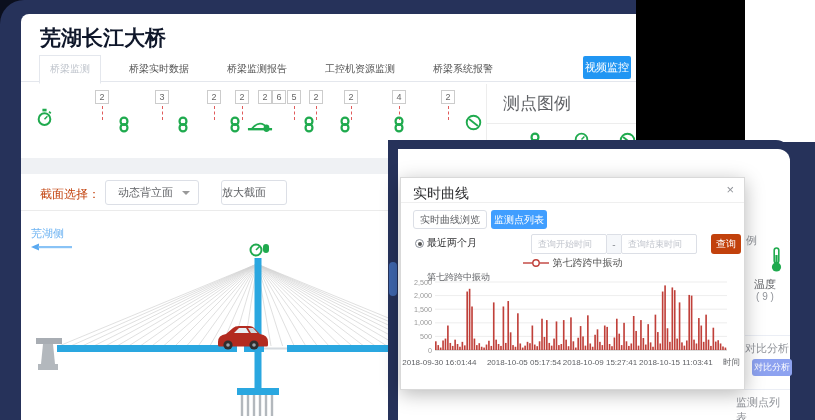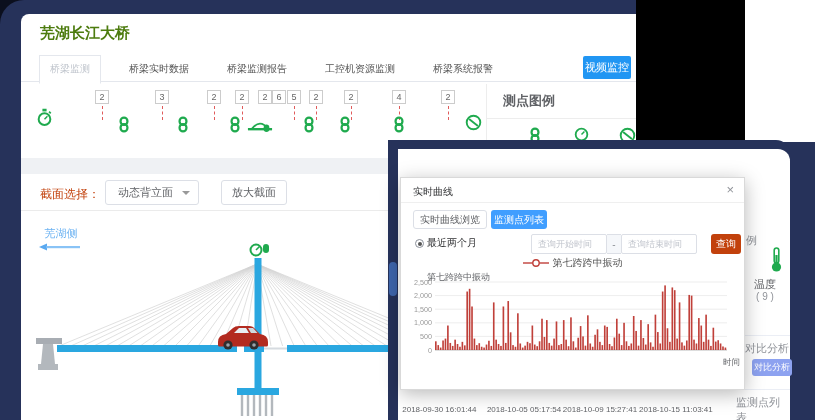--- a/index.html
+++ b/index.html
@@ -3,55 +3,55 @@
 <meta charset="utf-8">
 <style>
   * { margin:0; padding:0; box-sizing:border-box; }
   html,body { width:815px; height:420px; overflow:hidden; }
   body { position:relative; font-family:"Liberation Sans",sans-serif; background:#0b0f1e; }
   .desktop { position:absolute; inset:0; background:#26325a; border-radius:24px 0 0 0; }
 
   
   .main-window { position:absolute; left:21px; top:14px; width:724px; height:406px;
                  background:#fff; border-radius:8px 0 0 0; z-index:1; }
-  .mw-title { position:absolute; left:19px; top:10px; font-size:15px; font-weight:bold; color:#4d7c0f; }
+  .mw-title { position:absolute; left:19px; top:10px; font-size:21px; font-weight:bold; color:#0f172a; }
   .tabbar { position:absolute; left:0; top:40px; width:100%; height:28px; border-bottom:1px solid #e4e7ed; }
   .tab { position:relative; display:inline-block; margin-left:18px; padding:6px 10px 7px; font-size:10px;
          color:#555; cursor:pointer; top:1px; }
   .tab.active { background:#fff; border:1px solid #e4e7ed; border-bottom:1px solid #fff; color:#bfc4cc; }
   .video-btn { position:absolute; left:562px; top:2px; width:48px; height:23px; background:#2196f3;
                color:#fff; font-size:11px; text-align:center; line-height:23px; border-radius:2px; cursor:pointer; }
 
   
   .strip { position:absolute; left:0; top:74px; width:724px; height:72px; }
   .badge { position:absolute; top:2px; width:14px; height:14px; border:1px solid #ccc; background:#fff;
            color:#666; font-size:9px; text-align:center; line-height:12px; }
   .dash { position:absolute; top:18px; width:0; height:14px; border-left:1px dashed #e05b5b; }
   .s-icon { position:absolute; top:28px; }
 
   
   .legend-panel { position:absolute; left:465px; top:70px; width:259px; height:76px; border-left:1px solid #ededed; }
-  .legend-panel .lp-title { padding:8px 0 8px 16px; font-size:13px; color:#606266; border-bottom:1px solid #ededed;font-weight:bold; }
+  .legend-panel .lp-title { padding:8px 0 8px 16px; font-size:17px; color:#606266; border-bottom:1px solid #ededed; }
   .lp-icons { position:relative; height:30px; }
   .lp-icons .s-icon { top:8px; }
 
   .grey-band { position:absolute; left:0; top:144px; width:367px; height:16px; background:#eff1f4; }
 
   
   .section-bar { position:absolute; left:0; top:160px; width:367px; height:40px; }
   .sb-label { position:absolute; left:19px; top:12px; font-size:12px; color:#c2410c; }
   .sb-select { position:absolute; left:84px; top:6px; width:94px; height:25px; border:1px solid #dcdfe6;
                border-radius:3px; font-size:11px; color:#606266; line-height:23px; padding-left:12px; cursor:pointer; background:#fff; }
   .sb-caret { position:absolute; right:8px; top:10px; width:0; height:0; border:4px solid transparent; border-top-color:#999; }
   .sb-zoom { position:absolute; left:200px; top:6px; width:66px; height:25px; border:1px solid #dcdfe6;
-             border-radius:3px; font-size:11px; color:#606266; text-align:center; line-height:23px; cursor:pointer; background:#fff; }
+             border-radius:3px; font-size:11px; color:#606266; line-height:23px; cursor:pointer; background:#fff; }
   .divider { position:absolute; left:0; top:196px; width:367px; border-top:1px solid #ebebeb; }
 
   
-  .side-label { position:absolute; left:10px; top:212px; width:60px; text-align:center;
+  .side-label { position:absolute; left:10px; top:212px; width:60px; 
                 font-size:11px; color:#6db3f2; }
   .bridge-svg { position:absolute; left:0; top:200px; }
 
   
   .white-strip { position:absolute; left:745px; top:0; width:70px; height:142px; background:#fff; z-index:2; }
   .video-black { position:absolute; left:636px; top:0; width:109px; height:143px; background:#000; z-index:2; }
 
   
   .win2-base { position:absolute; left:388px; top:140px; width:402px; height:280px;
                background:#26325a; border-radius:0 14px 0 0; z-index:3; }
@@ -64,21 +64,21 @@
   .rp-div1 { position:absolute; left:340px; top:186px; width:52px; border-top:1px solid #ebeef5; }
   .rp-compare-title { position:absolute; left:347px; top:192px; font-size:11px; color:#909399; }
   .rp-compare-btn { position:absolute; left:354px; top:210px; width:40px; height:17px; background:#8da2f0;
                     color:#fff; font-size:9px; text-align:center; line-height:17px; border-radius:3px; cursor:pointer; }
   .rp-div2 { position:absolute; left:340px; top:240px; width:52px; border-top:1px solid #ebeef5; }
   .rp-list-title { position:absolute; left:338px; top:246px; font-size:11px; color:#909399; }
 
   
   .modal { position:absolute; left:400px; top:177px; width:345px; height:213px; background:#fff;
            border:1px solid #d9d9d9; box-shadow:0 4px 18px rgba(0,0,0,.28); z-index:4; }
-  .modal-title { position:absolute; left:12px; top:7px; font-size:10px; color:#303133; }
+  .modal-title { position:absolute; left:12px; top:7px; font-size:14px; color:#303133; }
   .modal-close { position:absolute; right:10px; top:4px; font-size:13px; color:#909399; cursor:pointer; }
   .modal-hdiv { position:absolute; left:0; top:24px; width:100%; border-top:1px solid #efefef; }
   .m-tab { position:absolute; top:32px; height:19px; border-radius:3px; font-size:10px; text-align:center;
            line-height:18px; cursor:pointer; }
   .m-tab.plain { left:12px; width:74px; border:1px solid #dcdfe6; color:#606266; background:#fff; }
   .m-tab.blue { left:90px; width:56px; background:#409eff; color:#fff; line-height:19px; }
   .radio { position:absolute; left:14px; top:61px; width:9px; height:9px; border:1px solid #8a8f99;
            border-radius:50%; background:#fff; cursor:pointer; }
   .radio::after { content:""; position:absolute; left:1.5px; top:1.5px; width:4px; height:4px;
                   border-radius:50%; background:#555; }
@@ -87,21 +87,21 @@
              font-size:9px; padding:0 6px; color:#606266; font-family:"Liberation Sans",sans-serif; }
   .m-input::placeholder { color:#c0c4cc; }
   .m-sep { position:absolute; left:206px; top:56px; width:14px; height:20px; background:#f5f7fa;
            border:1px solid #dcdfe6; border-left:none; border-right:none; color:#909399;
            font-size:10px; text-align:center; line-height:20px; }
   .m-query { position:absolute; left:310px; top:56px; width:30px; height:20px; background:#c2410c; color:#fff;
              font-size:10px; text-align:center; line-height:20px; border-radius:3px; cursor:pointer; }
   .m-legend { position:absolute; left:0; top:78px; width:100%; text-align:center; font-size:10px; color:#555; }
   .m-legend svg { vertical-align:-2px; margin-right:4px; }
   .chart-title { position:absolute; left:26px; top:93px; font-size:9px; color:#606266; }
-  .xlabel { position:absolute; top:180px; font-size:8px; color:#606266; transform:translateX(-50%); white-space:nowrap;margin-top:47px; }
+  .xlabel { position:absolute; top:180px; font-size:8px; color:#606266; transform:translateX(-50%); white-space:nowrap; }
   .xaxis-name { position:absolute; left:322px; top:179px; font-size:8.5px; color:#606266;text-align:center; }
 </style>
 </head>
 <body>
 
 <div class="desktop"></div>
 
 <div class="main-window">
   <div class="mw-title">芜湖长江大桥</div>
 

